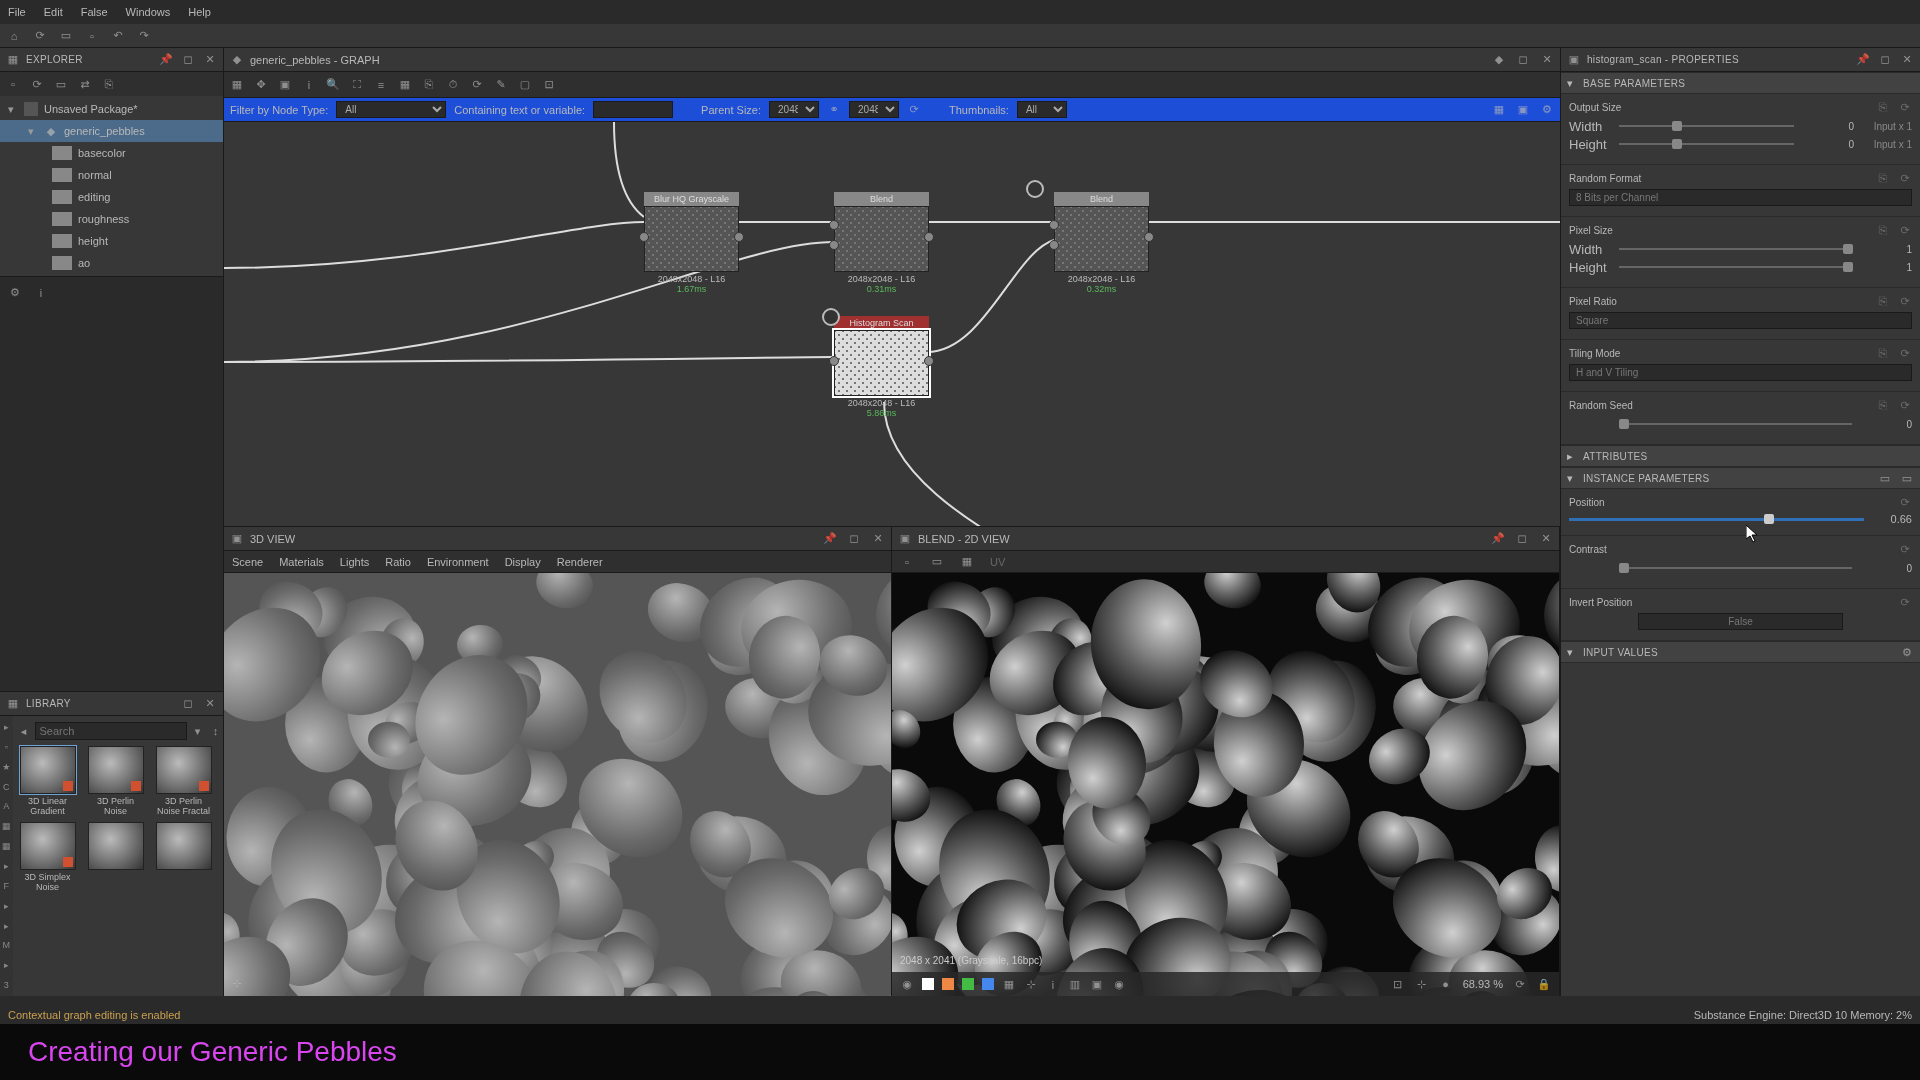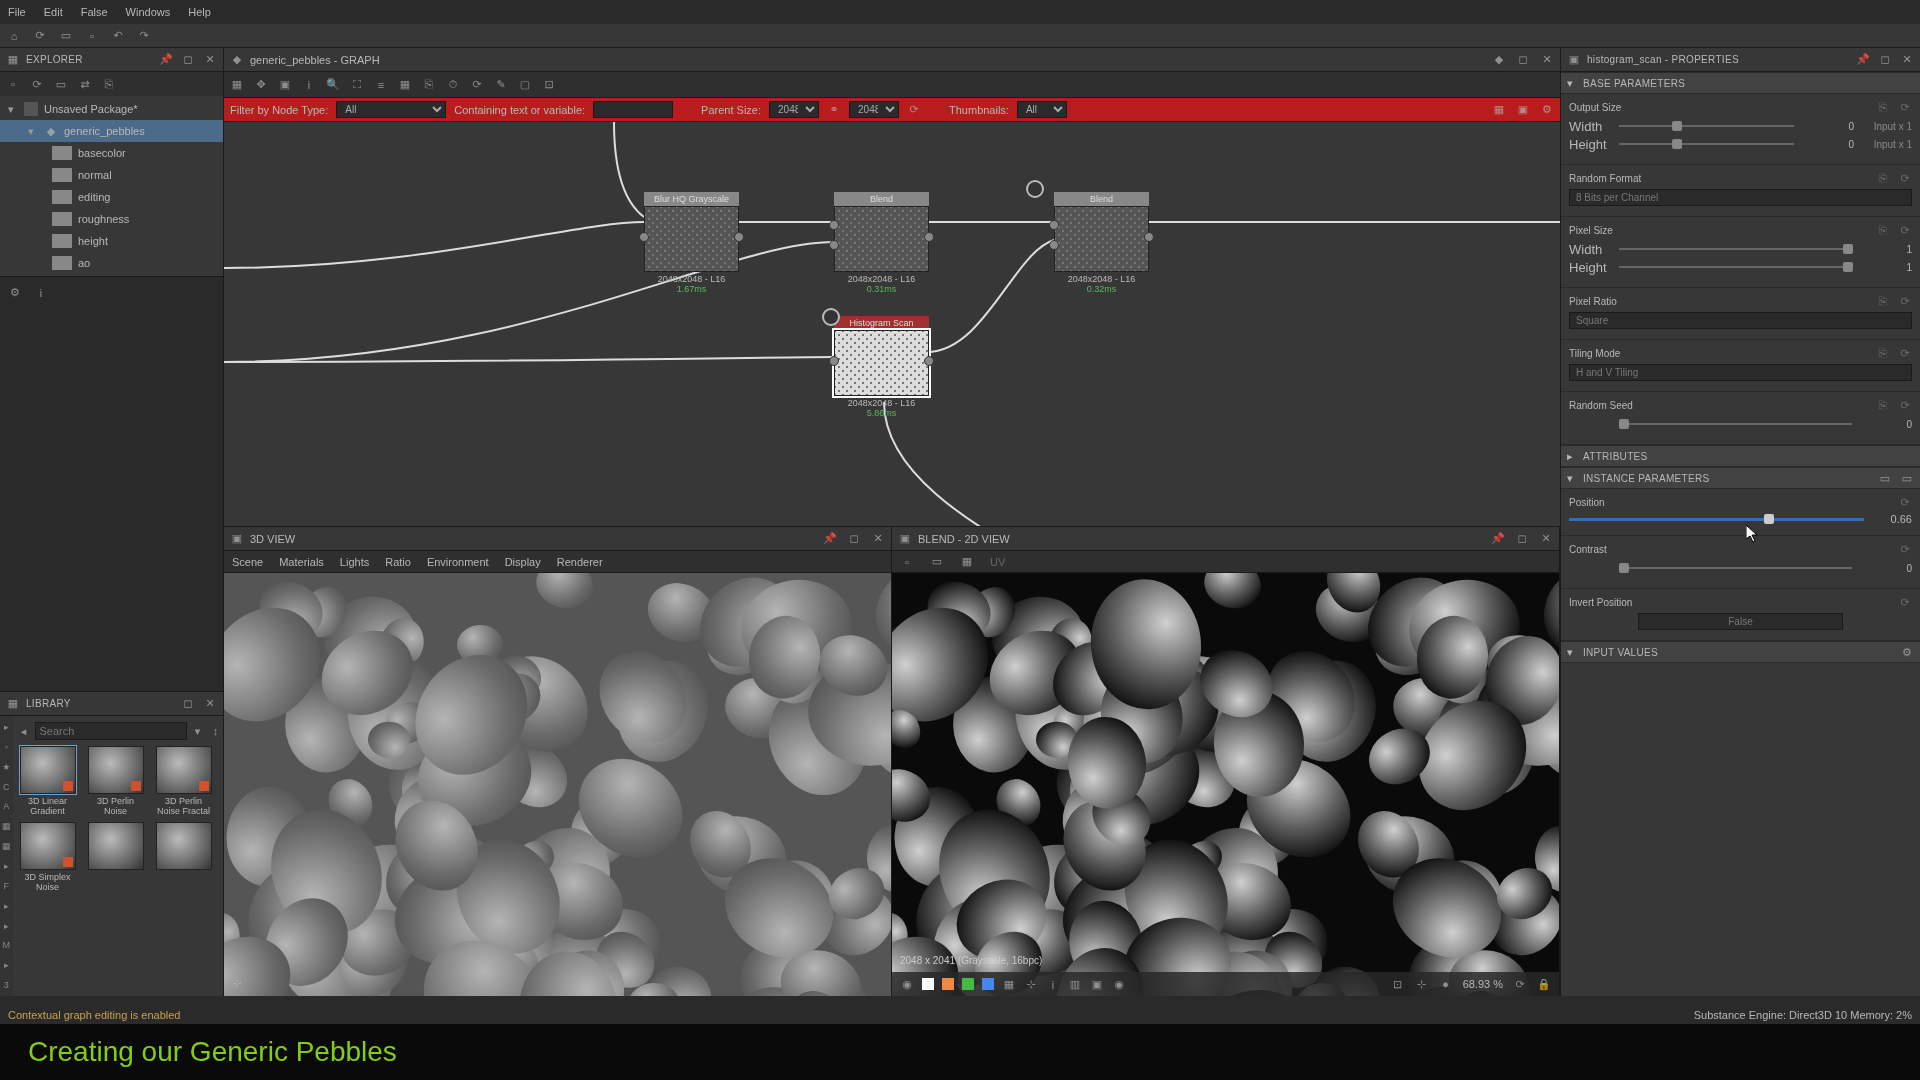--- a/index.html
+++ b/index.html
@@ -41,21 +41,21 @@
 .lib-item{width:62px;display:flex;flex-direction:column;align-items:center;gap:2px}
 .lib-thumb{width:56px;height:48px;background:radial-gradient(circle at 40% 35%,#bbb,#333);position:relative;border:1px solid #222}
 .lib-thumb .dot{position:absolute;right:2px;bottom:2px;width:10px;height:10px;background:#d05030}
 .lib-item.sel .lib-thumb{outline:1px solid #6fa3d6}
 .lib-item span{font-size:9px;text-align:center;line-height:10px}
 .center-col{flex:1;display:flex;flex-direction:column}
 .graph-header{height:24px;background:#373737;display:flex;align-items:center;padding:0 6px;border-bottom:1px solid #1a1a1a}
 .graph-header .gtitle{margin-left:6px}
 .graph-header .right{margin-left:auto;display:flex;gap:10px}
 .graph-toolbar{height:26px;background:#2f2f2f;display:flex;align-items:center;padding:0 6px;gap:10px;border-bottom:1px solid #1a1a1a}
-.graph-filter-bar{height:24px;background:#b91c1c;display:flex;align-items:center;padding:0 6px;gap:8px;font-size:10px;border-bottom:1px solid #1a1a1a}
+.graph-filter-bar{height:24px;background:#1d4ed8;display:flex;align-items:center;padding:0 6px;gap:8px;font-size:10px;border-bottom:1px solid #1a1a1a}
 .graph-filter-bar select,.graph-filter-bar input{background:#2a2a2a;border:1px solid #1a1a1a;color:#aaa;font-size:10px;padding:1px 4px;height:17px}
 .graph-canvas{flex:1;background:#373737;position:relative;overflow:hidden}
 .gnode{position:absolute;width:95px}
 .gnode .nhead{height:14px;background:#888;font-size:9px;text-align:center;line-height:14px;color:#ddd;white-space:nowrap;overflow:hidden}
 .gnode.sel .nhead{background:#a03030}
 .gnode .nbody{height:66px;background:#555;background-image:radial-gradient(#777 15%,transparent 16%),radial-gradient(#777 15%,transparent 16%);background-size:8px 8px;background-position:0 0,4px 4px;border:1px solid #222}
 .gnode .ninfo{font-size:9px;text-align:center;color:#bbb;margin-top:2px}
 .gnode .ntime{font-size:9px;text-align:center;color:#5ab85a}
 .pin{position:absolute;width:10px;height:10px;background:#888;border-radius:50%;border:1px solid #333}
 .badge{position:absolute;width:18px;height:18px;border:2px solid #bbb;border-radius:50%;background:#333}
@@ -91,21 +91,21 @@
 .slider-row .track .thumb{position:absolute;top:-4px;width:10px;height:10px;background:#888;border-radius:2px}
 .slider-row .val{width:52px;text-align:right;font-size:10px}
 .slider-row .unit{width:50px;font-size:10px;text-align:right;color:#888}
 .combo{background:#2a2a2a;border:1px solid #1a1a1a;padding:2px 6px;font-size:10px;color:#777;width:100%}
 .pos-track{height:3px;background:#2f6fb6;position:relative;margin:4px 0}
 .pos-track .pthumb{position:absolute;top:-4px;width:10px;height:10px;background:#ccc;border-radius:2px}
 .cursor-arrow{position:absolute;width:14px;height:18px;pointer-events:none;z-index:999}
 .statusbar{position:absolute;left:0;right:0;bottom:56px;height:18px;background:#2a2a2a;display:flex;align-items:center;padding:0 8px;font-size:9px}
 .statusbar .rt{margin-left:auto}
 .banner{position:absolute;left:0;right:0;bottom:0;height:56px;background:#0a0a0a;display:flex;align-items:center;padding:0 28px}
-.banner .tt{font-size:28px;color:#84cc16;font-weight:300}
+.banner .tt{font-size:28px;color:#d946ef;font-weight:300}
 .banner .logo{position:absolute;right:0;top:0;bottom:0;width:300px;background:linear-gradient(105deg,transparent 20%,#1abc9c 20%);display:flex;align-items:center;justify-content:center}
 .banner .logo span{font-size:18px;font-weight:600;color:#fff;letter-spacing:1px;margin-left:30px}
 .ico{display:inline-flex;align-items:center;justify-content:center;width:14px;height:14px;opacity:.7;font-size:11px}
 .sq{width:12px;height:12px;display:inline-block}
 </style>
 </head>
 <body>
 
 <div class="menubar">
   <span>File</span>

